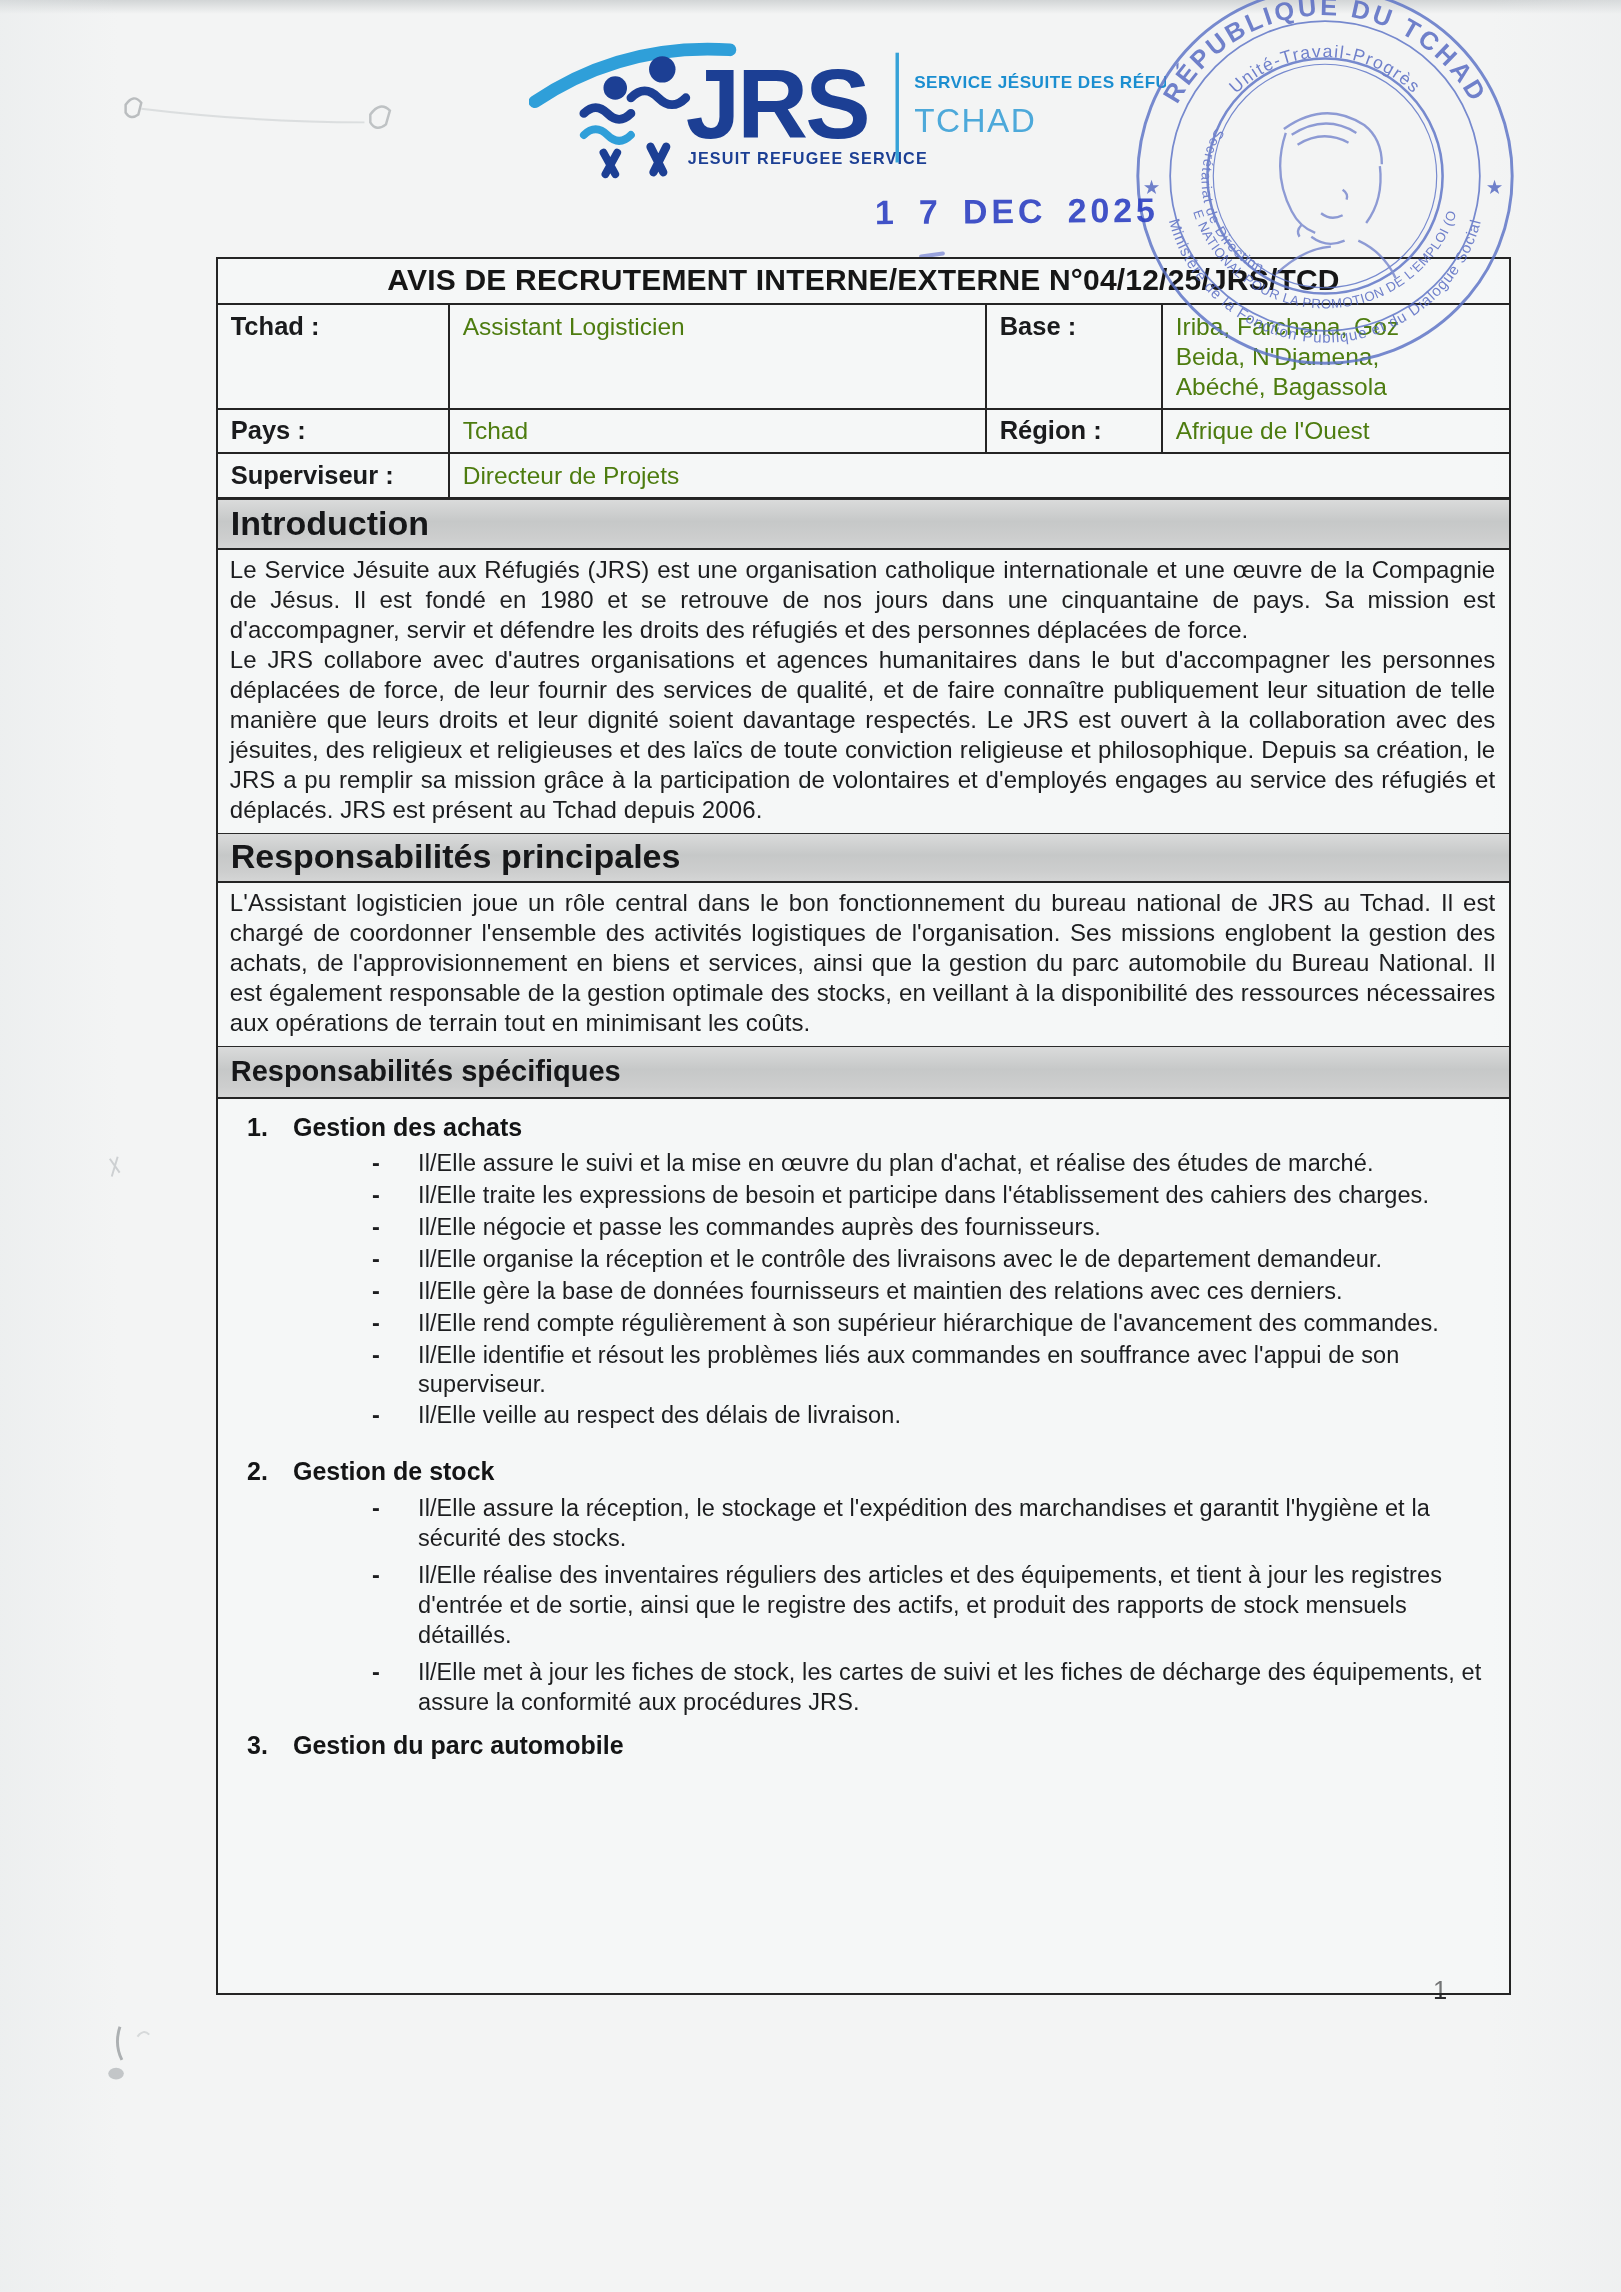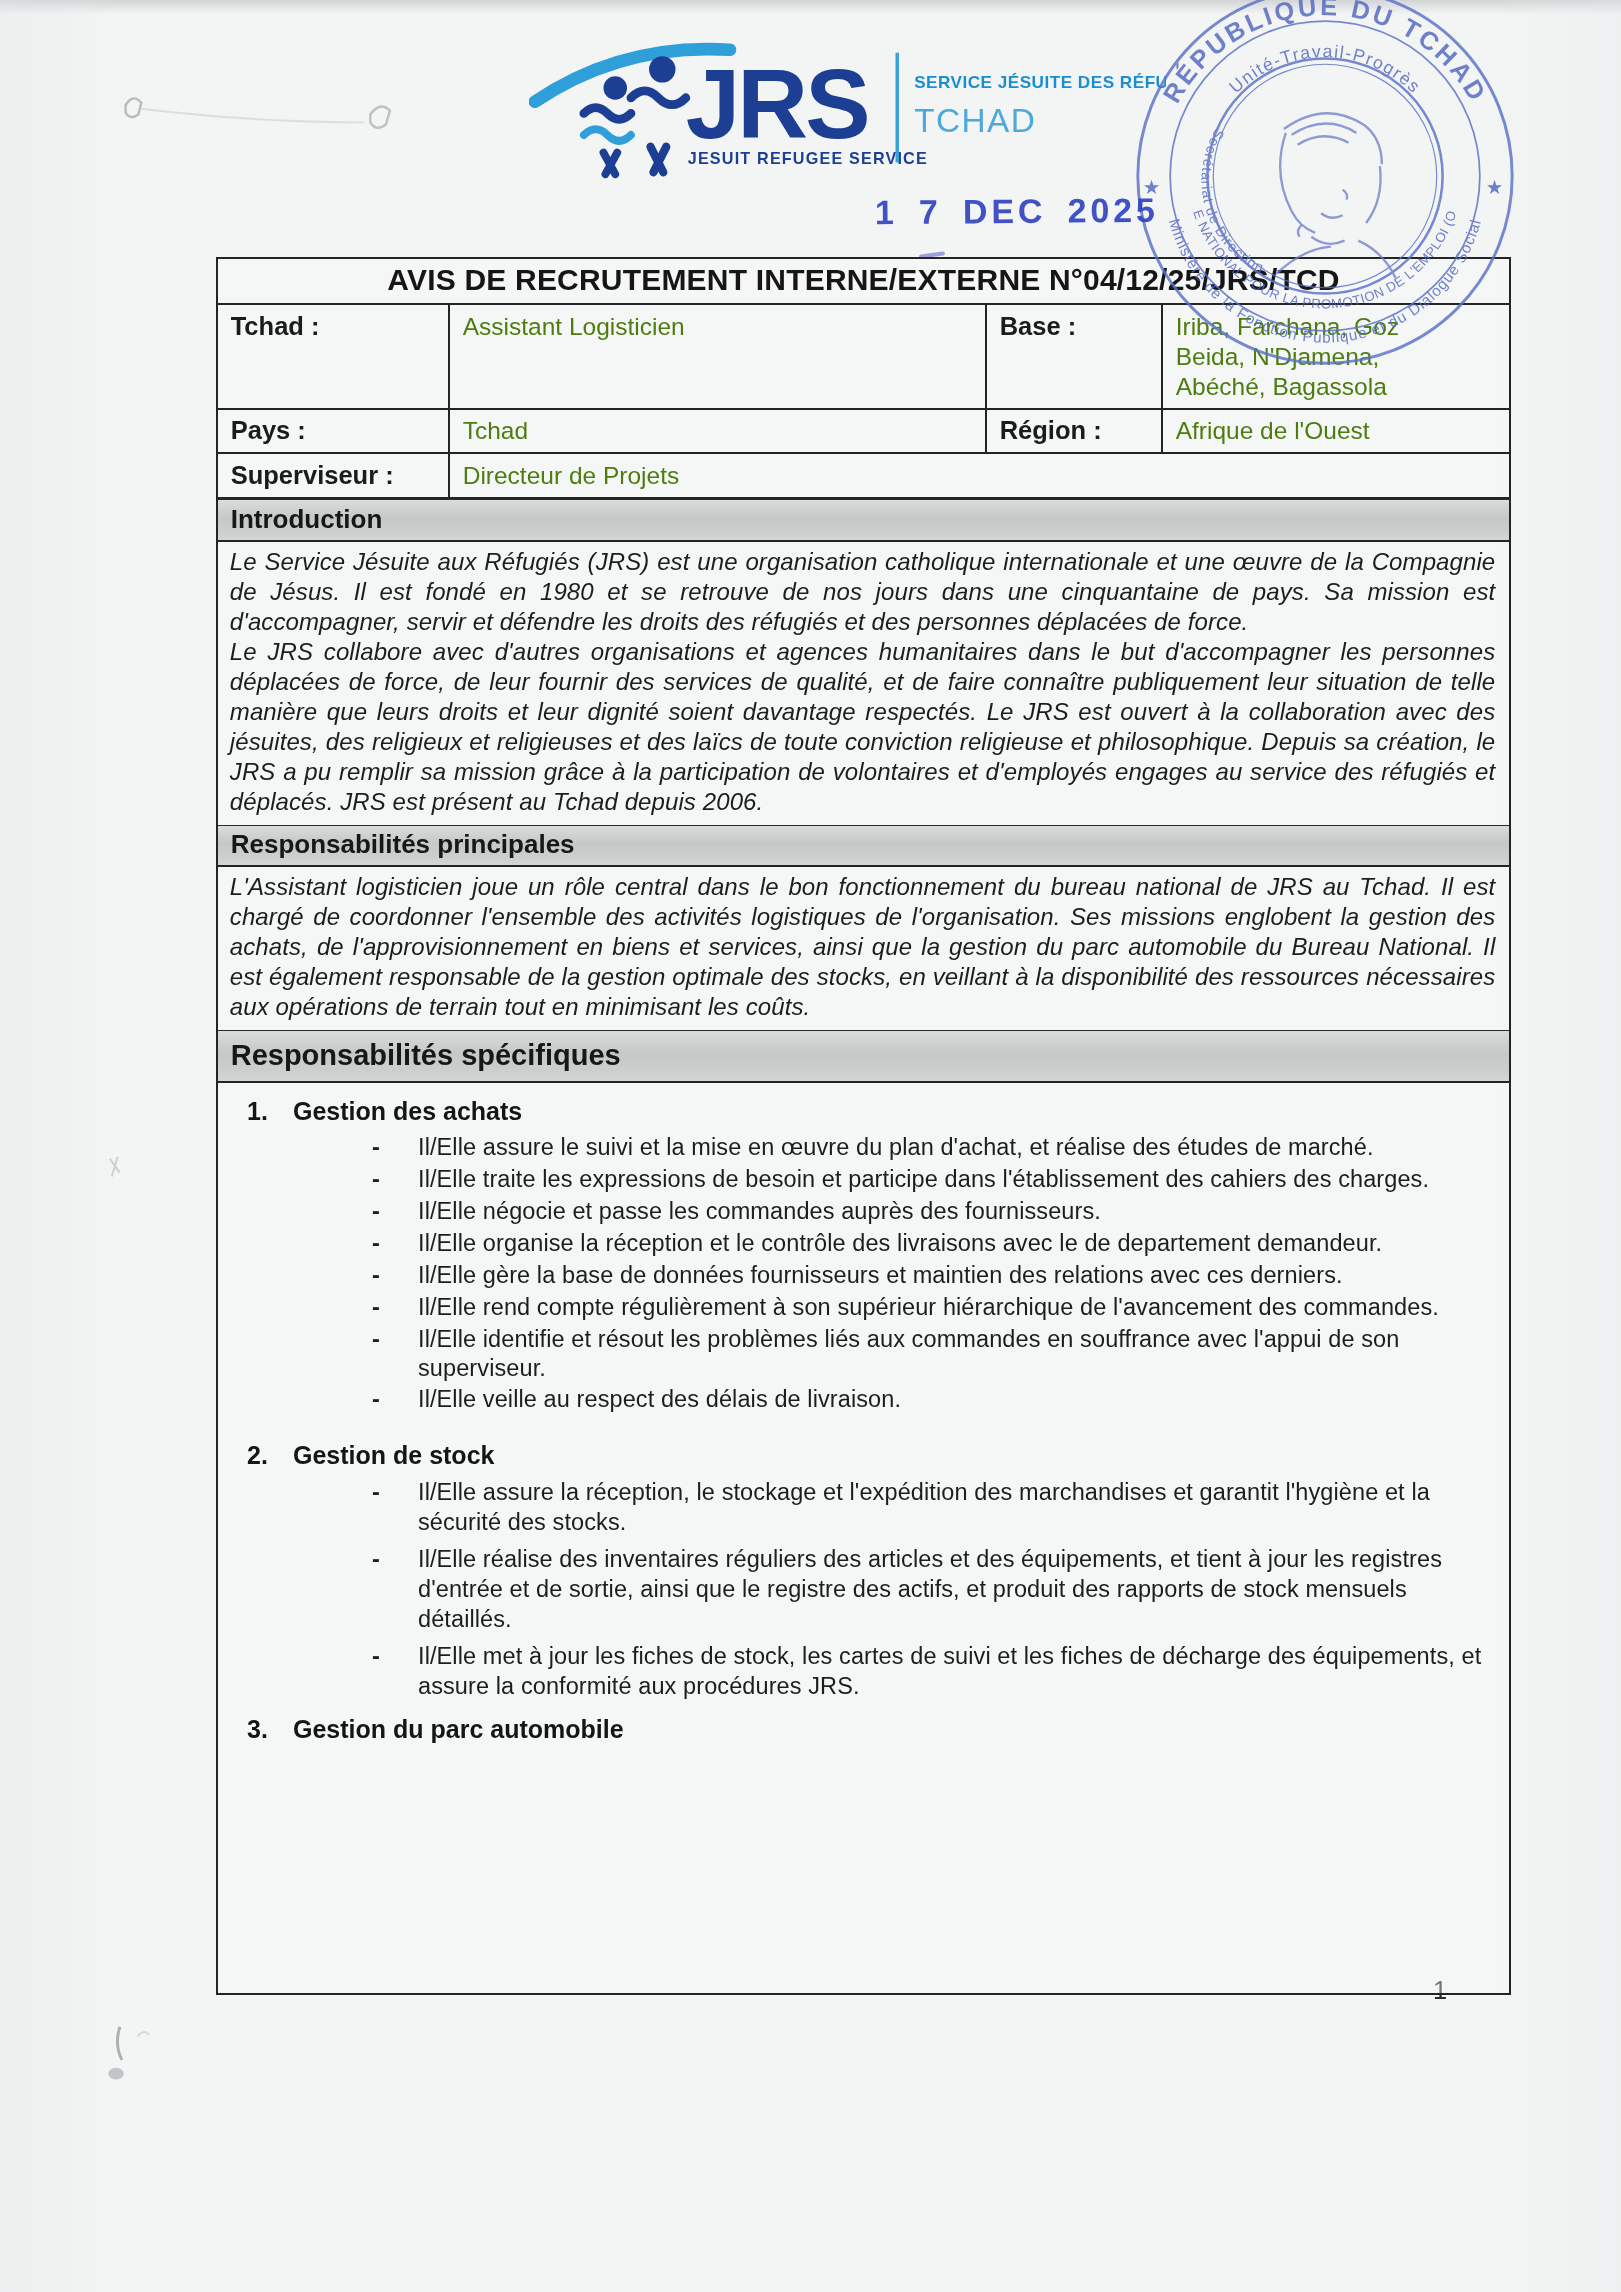--- a/index.html
+++ b/index.html
@@ -33,25 +33,25 @@
   .g-row.r2{grid-template-columns:232px 537px 176px 1fr;min-height:39px;}
   .g-row.r3{grid-template-columns:232px 1fr;min-height:39px;border-bottom:2.5px solid #242424;}
   .cell{padding:6.9px 11.8px 5.9px 12.7px;}
   .cell.bdr{border-right:2px solid #242424;}
   .lbl{font-weight:700;font-size:25.5px;color:#1a1b1d;}
   .val{font-size:24.5px;line-height:30px;color:#4d7c0f;}
   .val.base{padding-right:43px;}
 
   .bar{border-top:1.5px solid #2a2a2a;border-bottom:2.5px solid #242424;
     background:linear-gradient(180deg,#dadbdb 0%,#c6c8c8 45%,#cdcece 80%,#d4d5d5 100%);
-    padding:3.9px 9.8px 4.9px 12.7px;font-weight:700;font-size:26px;color:#161719;}
+    padding:3.9px 9.8px 4.9px 12.7px;font-weight:700;font-size:34px;color:#161719;}
   .bar.big{font-size:29px;padding:7.8px 9.8px 8.8px 12.7px;}
 
   .para-sec{padding:4.9px 13.7px 7.8px 11.8px;}
-  .para-sec p{margin:0;font-size:24px;line-height:30px;text-align:justify;letter-spacing:0.1px;font-style:italic;}
+  .para-sec p{margin:0;font-size:24px;line-height:30px;text-align:justify;letter-spacing:0.1px;}
 
   .spec{padding-top:9.8px;font-size:23.5px;}
   .grp-head{display:flex;font-weight:700;font-size:25px;color:#141516;margin:3.9px 0 5.9px;padding-left:29px;line-height:31px;}
   .grp-num{flex:0 0 46px;}
   .b-item{display:flex;padding-left:154px;line-height:29px;margin-bottom:2.9px;font-size:23.5px;}
   .b-item::before{content:"-";flex:0 0 46px;font-weight:600;}
   .b-text{flex:1;padding-right:15.7px;letter-spacing:0.1px;}
   .grp2{margin-top:25.5px;}
   .grp2 .b-item{line-height:30px;margin-bottom:6.9px;}
   .grp3{margin-top:13.7px;}

